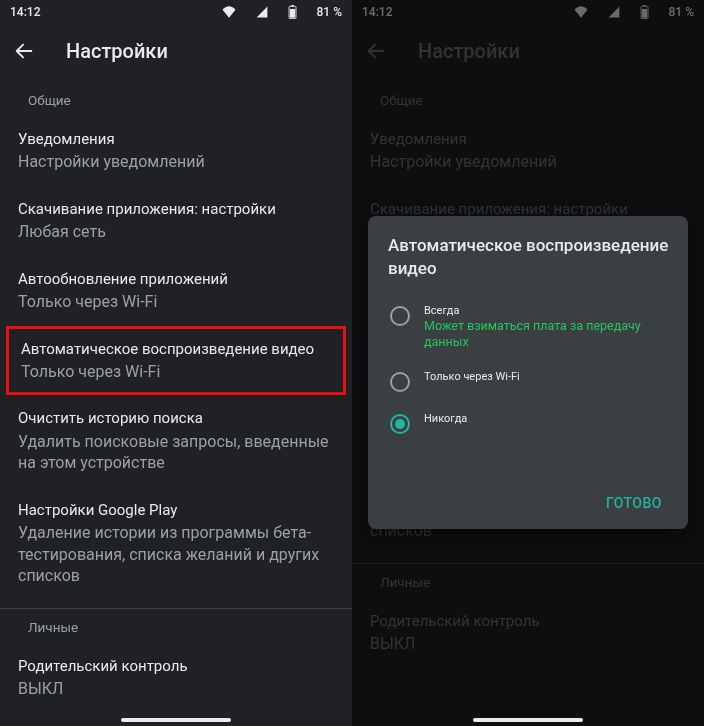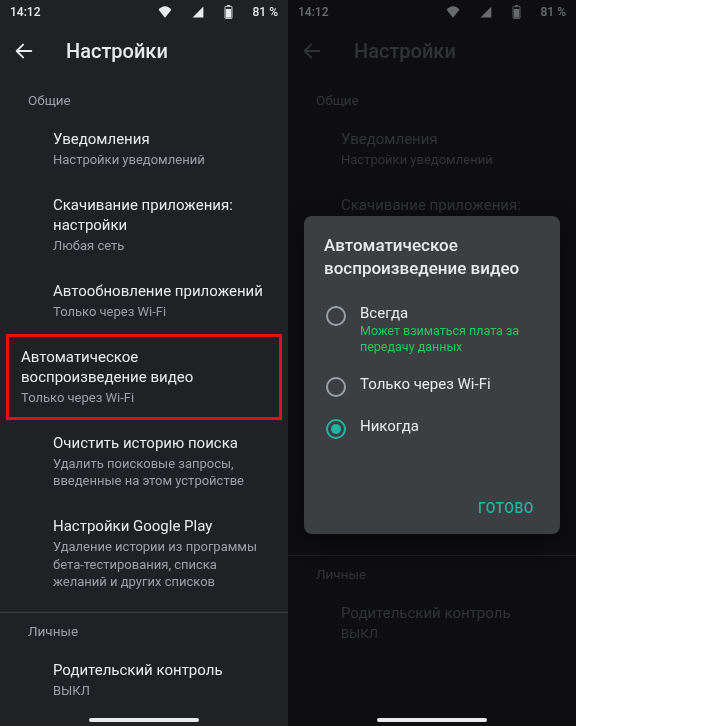--- a/index.html
+++ b/index.html
@@ -5,21 +5,21 @@
   * { box-sizing: border-box; margin: 0; padding: 0; }
   body {
     background: #fff;
     font-family: Roboto, -apple-system, "Segoe UI", Arial, sans-serif;
     width: 728px;
     height: 726px;
     display: flex;
     overflow: hidden;
   }
   .phone {
-    width: 288px;
+    width: 352px;
     height: 726px;
     background: #202124;
     color: #e8eaed;
     position: relative;
     overflow: hidden;
   }
   
   .statusbar {
     height: 24px;
     display: flex;
@@ -47,29 +47,28 @@
   .appbar .title { font-size: 20px; font-weight: 500; color: #e8eaed; }
   
   .content { padding: 4px 0 0 0; }
   .section-header {
     padding: 10px 18px 8px 28px;
     font-size: 13.5px;
     color: #9aa0a6;
   }
   .item {
     padding: 13px 18px;
-    margin-left: 35px;
   }
   .item .primary {
     font-size: 15px;
     color: #e8eaed;
     line-height: 1.35;
   }
   .item .secondary {
-    font-size: 13px;
+    font-size: 16px;
     color: #9aa0a6;
     margin-top: 2px;
     line-height: 1.35;
   }
   .highlight {
     border: 3px solid #e4100f;
     margin: 0 6px;
     padding: 10px 12px;
   }
   .divider {
@@ -135,21 +134,21 @@
     border-color: #1fb5a1;
   }
   .radio.selected::after {
     content: "";
     position: absolute;
     left: 3px; top: 3px;
     width: 10px; height: 10px;
     border-radius: 50%;
     background: #1fb5a1;
   }
-  .radio-label { font-size: 15px; color: #e8eaed; }
+  .radio-label { font-size: 11px; color: #e8eaed; }
   .radio-sub { font-size: 12.5px; color: #22c55e; margin-top: 1px; line-height:1.3; }
   .dialog-actions {
     display: flex;
     justify-content: flex-end;
     margin-top: 8px;
   }
   .dialog-btn {
     color: #1fb5a1;
     font-size: 14px;
     font-weight: 500;

